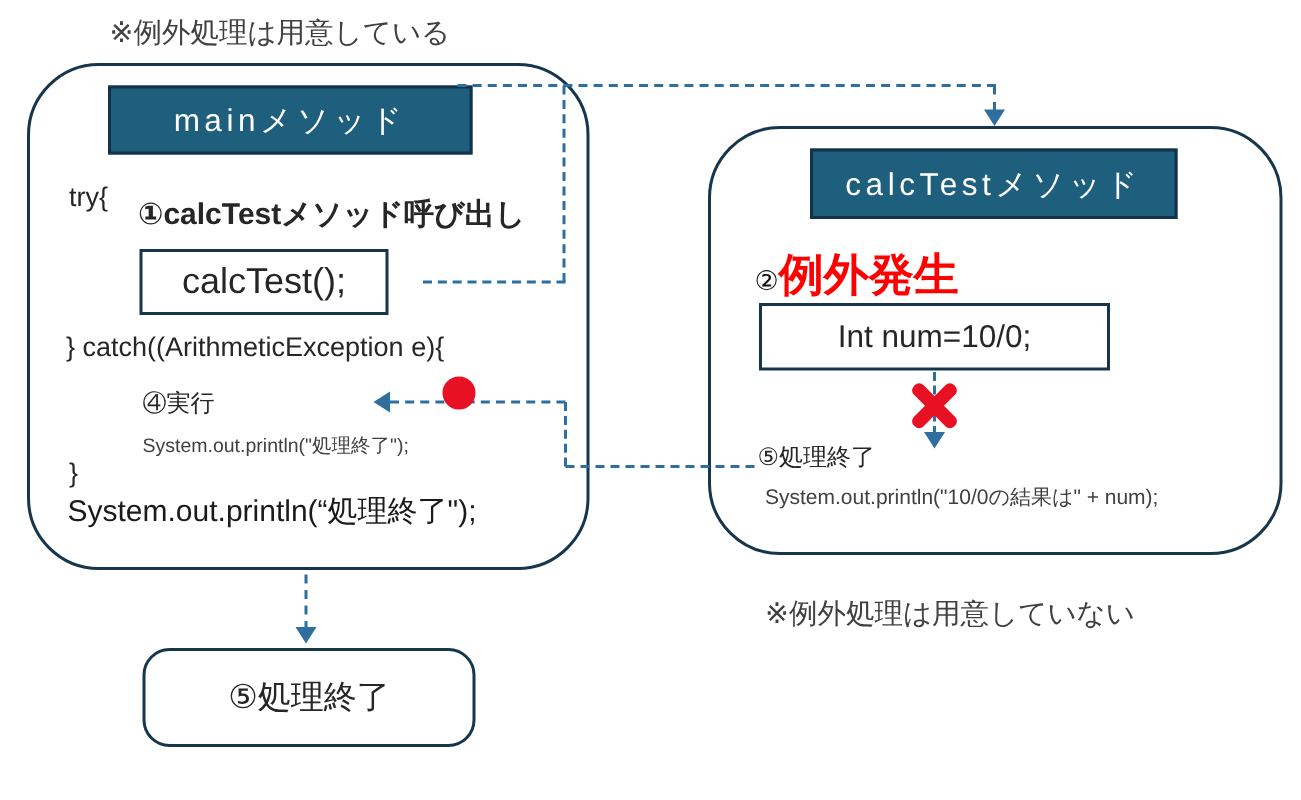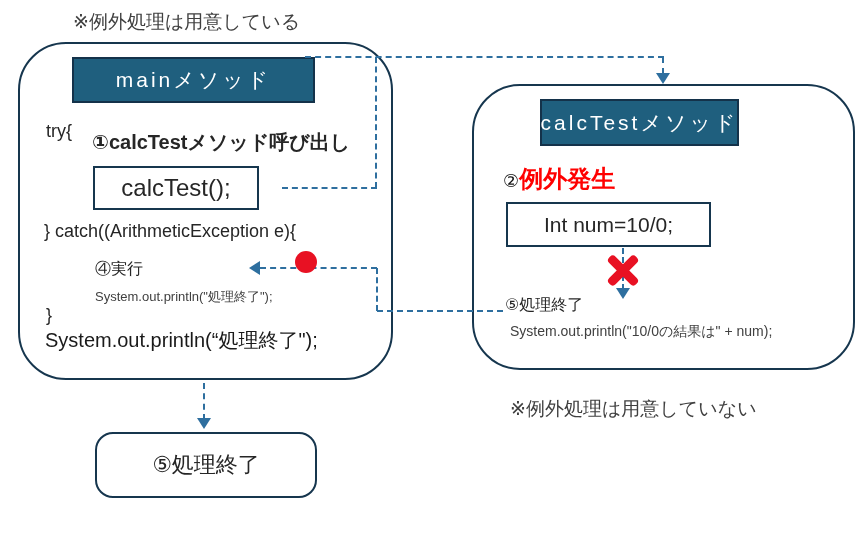--- a/index.html
+++ b/index.html
@@ -41,21 +41,21 @@
     border-radius:50%; background:transparent;
   }
   .red-x { position:absolute; width:40px; height:40px; }
   .red-x span {
     position:absolute; left:1px; top:15.5px; width:38px; height:9px;
     background:#E81123; border-radius:4px;
   }
   .red-x .b1 { transform:rotate(45deg); }
   .red-x .b2 { transform:rotate(-45deg); }
   .step2-num { font-size:18px; color:#111; }
-  .step2-red { font-size:24px; font-weight:bold; color:#FF0000; }
+  .step2-red { font-size:30px; font-weight:bold; color:#FF0000; }
 </style>
 </head>
 <body>
 
 <div class="canvas">
 
   <div class="note" style="left:73px; top:9px;">※例外処理は用意している</div>
 
   <div class="method-box" style="left:18px; top:42px; width:375px; height:338px;"></div>
 
@@ -72,27 +72,27 @@
   <div class="txt" style="left:95px; top:259px; font-size:16px;font-family:Liberation Serif, serif;">④実行</div>
 
   <div class="txt code-sm" style="left:95px; top:288px;">System.out.println("処理終了");</div>
 
   <div class="txt" style="left:46px; top:305px; font-size:18px;">}</div>
 
   <div class="txt" style="left:45px; top:327px; font-size:20px; color:#1a1a1a;">System.out.println(“処理終了");</div>
 
   <div class="method-box" style="left:472px; top:84px; width:383px; height:286px;"></div>
 
-  <div class="method-header" style="left:540px; top:99px; width:199px; height:47px;">calcTestメソッド</div>
+  <div class="method-header" style="left:540px; top:99px; width:245px; height:47px;">calcTestメソッド</div>
 
   <div class="txt" style="left:503px; top:163px;">
     <span class="step2-num">②</span><span class="step2-red">例外発生</span>
   </div>
 
-  <div class="code-box" style="left:506px; top:202px; width:205px; height:45px; font-size:21px;">Int num=10/0;</div>
+  <div class="code-box" style="left:506px; top:202px; width:234px; height:45px; font-size:21px;">Int num=10/0;</div>
 
   <div class="txt" style="left:505px; top:295px; font-size:16px;">⑤処理終了</div>
 
   <div class="txt" style="left:510px; top:323px; font-size:14px; color:#404040;">System.out.println("10/0の結果は" + num);</div>
 
   <div class="note" style="left:510px; top:396px;">※例外処理は用意していない</div>
 
   <div class="method-box" style="left:95px; top:432px; width:222px; height:66px; border-radius:18px; display:flex; align-items:center; justify-content:center; font-size:22px;">⑤処理終了</div>
 
   <div class="dash-h" style="left:282px; top:187px; width:95px;"></div>

